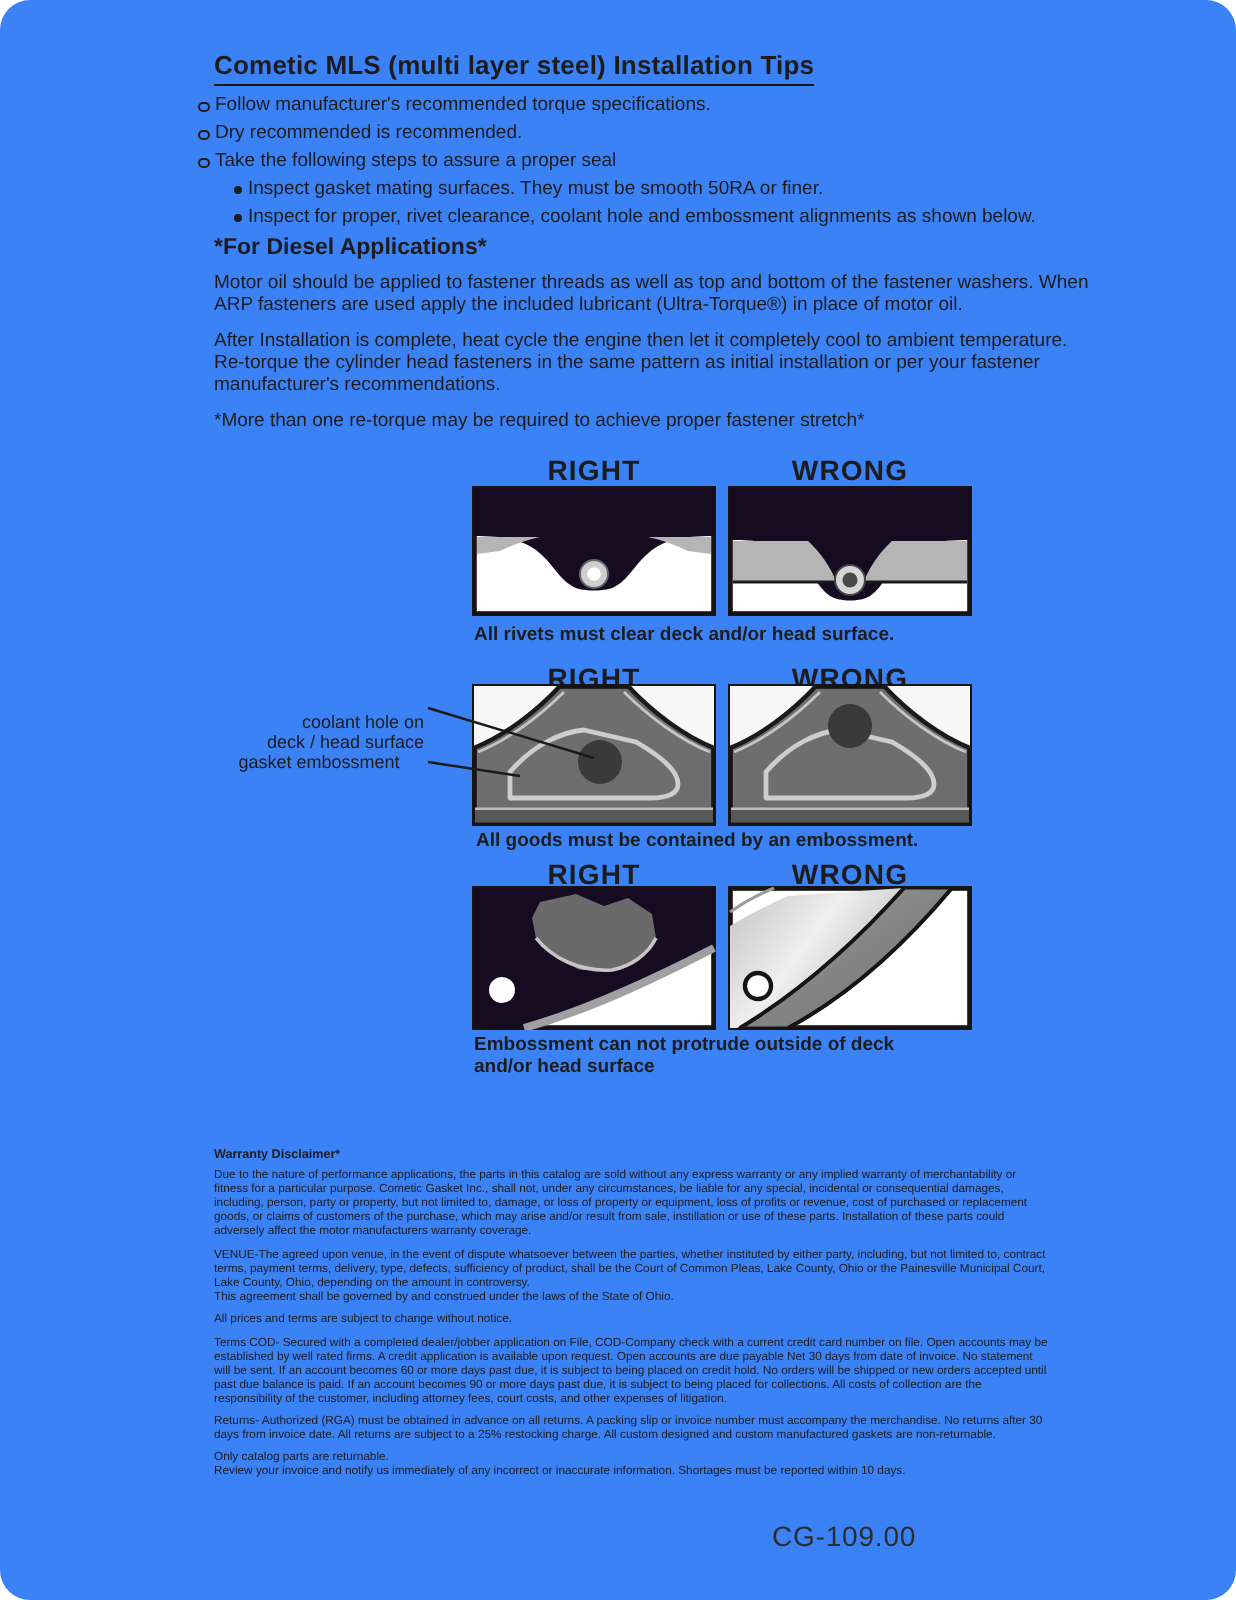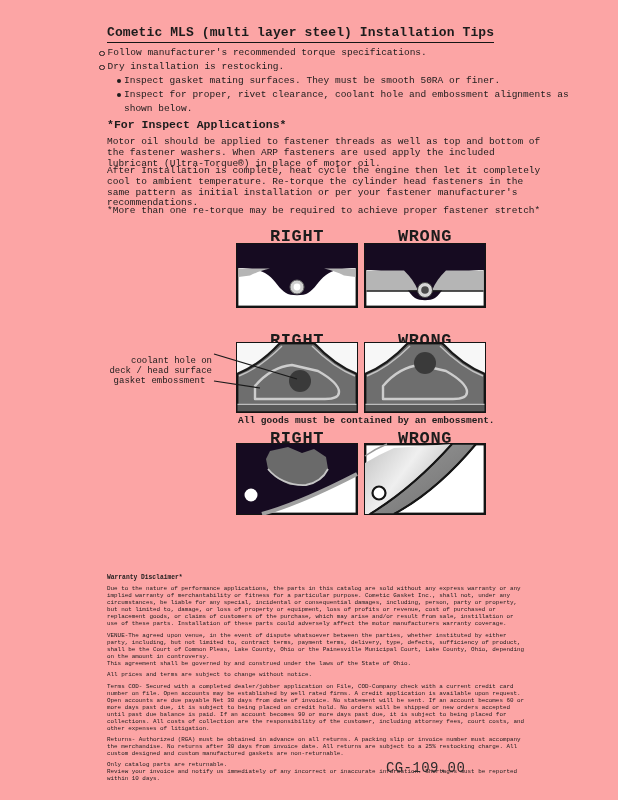--- a/index.html
+++ b/index.html
@@ -1,36 +1,36 @@
 <!DOCTYPE html>
 <html><head>
 <meta charset="utf-8">
 <style>
   html,body{margin:0;padding:0;background:#fff;}
-  .page{position:relative;width:618px;height:800px;background:#fca5a5;
-        font-family:Liberation Mono, monospace;color:#1c1c1c;overflow:hidden;}
+  .page{position:relative;width:618px;height:800px;background:#3b82f6;
+        font-family:Liberation Sans, sans-serif;color:#1c1c1c;overflow:hidden;border-radius:15px;}
   .abs{position:absolute;}
   
   .title{left:107px;top:25px;font-size:13px;font-weight:700;
          border-bottom:1.6px solid #141414;padding-bottom:2px;letter-spacing:.1px;}
   
   .bullets{left:99px;top:46px;font-size:9.5px;width:470px;}
   .b-row{display:flex;align-items:flex-start;line-height:14px;}
   .b-row.sub{padding-left:18px;}
   .ring{flex:0 0 auto;width:3.5px;height:3.5px;border:1px solid #1c1c1c;border-radius:50%;
         margin:4.6px 3px 0 0;}
   .dot{flex:0 0 auto;width:4px;height:4px;background:#1c1c1c;border-radius:50%;
         margin:4.6px 3px 0 0;}
   
   .diesel-h{left:107px;top:118px;font-size:11.5px;font-weight:700;}
   .body-p{left:107px;font-size:9.5px;line-height:10.8px;width:440px;}
   .p1{top:137px;} .p2{top:166px;} .p3{top:206px;}
   
   .figlabel{position:absolute;width:122px;text-align:center;top:0;
-            font-size:17px;font-weight:700;letter-spacing:.6px;}
+            font-size:14px;font-weight:700;letter-spacing:.6px;}
   .caption{position:absolute;font-size:9.5px;font-weight:700;white-space:nowrap;}
   .fig1{left:236px;top:227px;width:252px;height:100px;}
   .fig2{left:107px;top:331px;width:386px;height:98px;}
   .fig3{left:236px;top:429px;width:252px;height:112px;}
   .boxsvg{position:absolute;width:122px;height:65px;}
   .boxsvg.tall{height:71px;} .boxsvg.tall3{height:72px;}
   .sidelabels{position:absolute;left:0;width:105px;text-align:right;
               font-size:9px;line-height:10px;}
   .cap3{white-space:normal;width:238px;line-height:11px;}
   .ptr{position:absolute;left:0;top:0;pointer-events:none;}
@@ -49,33 +49,37 @@
 
   <div class="abs title">Cometic MLS (multi layer steel) Installation Tips</div>
 
   <div class="abs bullets">
     <div class="b-row">
       <span class="ring"></span>
       <span>Follow manufacturer's recommended torque specifications.</span>
     </div>
     <div class="b-row">
       <span class="ring"></span>
-      <span>Dry installation is restocking.</span>
+      <span>Dry recommended is recommended.</span>
+    </div>
+    <div class="b-row">
+      <span class="ring"></span>
+      <span>Take the following steps to assure a proper seal</span>
     </div>
     <div class="b-row sub">
       <span class="dot"></span>
       <span>Inspect gasket mating surfaces.  They must be smooth 50RA or finer.</span>
     </div>
     <div class="b-row sub">
       <span class="dot"></span>
       <span>Inspect for proper, rivet clearance, coolant hole and embossment alignments as shown below.</span>
     </div>
   </div>
 
-  <div class="abs diesel-h">*For Inspect Applications*</div>
+  <div class="abs diesel-h">*For Diesel Applications*</div>
   <div class="abs body-p p2">After Installation is complete, heat cycle the engine then let it completely cool to ambient temperature. Re-torque the cylinder head fasteners in the same pattern as initial installation or per your fastener manufacturer's recommendations.</div>
   <div class="abs body-p p1">Motor oil should be applied to fastener threads as well as top and bottom of the fastener washers. When ARP fasteners are used apply the included lubricant (Ultra-Torque®) in place of motor oil.</div>
   <div class="abs body-p p3">*More than one re-torque may be required to achieve proper fastener stretch*</div>
 
   <div class="abs fig1">
     <span class="figlabel" style="left:0;">RIGHT</span>
     <span class="figlabel" style="left:128px;">WRONG</span>
     <svg class="boxsvg" style="left:0;top:16px;" viewBox="0 0 122 65">
       <rect x="1.2" y="1.2" width="119.6" height="62.6" fill="#ffffff" stroke="#141414" stroke-width="2.4"></rect>
       <path d="M1,1 H121 V25 C105,25 97,27 90,32 C82,38 79,46 72,50 C68,53 54,53 50,50 C43,46 40,38 32,32 C25,27 17,25 1,25 Z" fill="#160b21"></path>
@@ -86,20 +90,21 @@
     </svg>
     <svg class="boxsvg" style="left:128px;top:16px;" viewBox="0 0 122 65">
       <rect x="1.2" y="1.2" width="119.6" height="62.6" fill="#ffffff" stroke="#141414" stroke-width="2.4"></rect>
       <path d="M1,1 H121 V27 C104,27 95,29 88,35 C81,41 78,50 71,55 C66,58 56,58 51,55 C44,50 41,41 34,35 C27,29 18,27 1,27 Z" fill="#160b21"></path>
       <path d="M2.5,27.5 H40 C46,33 51,40 54,47.5 H2.5 Z" fill="#b5b5b5"></path>
       <path d="M119.5,27.5 H82 C76,33 71,40 68,47.5 H119.5 Z" fill="#b5b5b5"></path>
       <line x1="2.5" y1="48" x2="119.5" y2="48" stroke="#1a1a1a" stroke-width="1.4"></line>
       <circle cx="61" cy="47" r="7.5" fill="#d6d6d6" stroke="#444444" stroke-width="1"></circle>
       <circle cx="61" cy="47" r="3.8" fill="#4a4a4a"></circle>
     </svg>
+    <div class="caption" style="left:1px;top:85px;">All rivets must clear deck and/or head surface.</div>
   </div>
 
   <div class="abs fig2">
     <span class="figlabel" style="left:129px;">RIGHT</span>
     <span class="figlabel" style="left:257px;">WRONG</span>
     <div class="sidelabels pre" style="top:13px;margin-top:12px;">coolant hole on
 deck / head surface</div>
     <div class="sidelabels" style="top:45px;text-align:center;">gasket embossment</div>
     <svg class="boxsvg tall" style="left:129px;top:11px;" viewBox="0 0 122 71">
       <rect x="1.2" y="1.2" width="119.6" height="68.6" fill="#6e6e6e" stroke="#141414" stroke-width="2.4"></rect>
@@ -158,20 +163,21 @@
         </linearGradient>
       </defs>
       <rect x="1.2" y="1.2" width="119.6" height="69.6" fill="#ffffff" stroke="#141414" stroke-width="2.4"></rect>
       <path d="M1,13 Q11,6 23,1 " stroke="#9a9a9a" stroke-width="1.5" fill="none"></path>
       <path d="M1,20 Q14,12 30,5 L88,1 C62,30 34,54 6,71 L1,71 Z" fill="url(#gBand)"></path>
       <path d="M88,1 L112,1 C86,32 58,56 30,71 L6,71 C34,54 62,30 88,1 Z" fill="url(#gStripe)" stroke="#151515" stroke-width="1.5"></path>
       <path d="M88,1 C62,30 34,54 6,71" stroke="#151515" stroke-width="2" fill="none"></path>
       <path d="M112,1 C86,32 58,56 30,71" stroke="#151515" stroke-width="2" fill="none"></path>
       <circle cx="15" cy="50" r="6.5" fill="#ffffff" stroke="#151515" stroke-width="2.2"></circle>
     </svg>
+    <div class="caption cap3" style="left:1px;top:88px;">Embossment can not protrude outside of deck and/or head surface</div>
   </div>
 
   <div class="abs wty">
     <h4>Warranty Disclaimer*</h4>
     <p>Due to the nature of performance applications, the parts in this catalog are sold without any express warranty or any implied warranty of merchantability or fitness for a particular purpose.  Cometic Gasket Inc., shall not, under any circumstances, be liable for any special, incidental or consequential damages, including, person, party or property, but not limited to, damage, or loss of property or equipment, loss of profits or revenue, cost of purchased or replacement goods, or claims of customers of the purchase, which may arise and/or result from sale, instillation or use of these parts.  Installation of these parts could adversely affect the motor manufacturers warranty coverage.</p>
     <p class="pre">VENUE-The agreed upon venue, in the event of dispute whatsoever between the parties, whether instituted by either party, including, but not limited to, contract terms, payment terms, delivery, type, defects, sufficiency of product, shall be the Court of Common Pleas, Lake County, Ohio or the Painesville Municipal Court, Lake County, Ohio, depending on the amount in controversy.
 This agreement shall be governed by and construed under the laws of the State of Ohio.</p>
     <p>All prices and terms are subject to change without notice.</p>
     <p>Terms COD- Secured with a completed dealer/jobber application on File, COD-Company check with a current credit card number on file.  Open accounts may be established by well rated firms.  A credit application is available upon request.  Open accounts are due payable Net 30 days from date of invoice.  No statement will be sent.  If an account becomes 60 or more days past due, it is subject to being placed on credit hold.  No orders will be shipped or new orders accepted until past due balance is paid.  If an account becomes 90 or more days past due, it is subject to being placed for collections.  All costs of collection are the responsibility of the customer, including attorney fees, court costs, and other expenses of litigation.</p>
     <p>Returns- Authorized (RGA) must be obtained in advance on all returns.  A packing slip or invoice number must accompany the merchandise.  No returns after 30 days from invoice date.  All returns are subject to a 25% restocking charge.  All custom designed and custom manufactured gaskets are non-returnable.</p>

